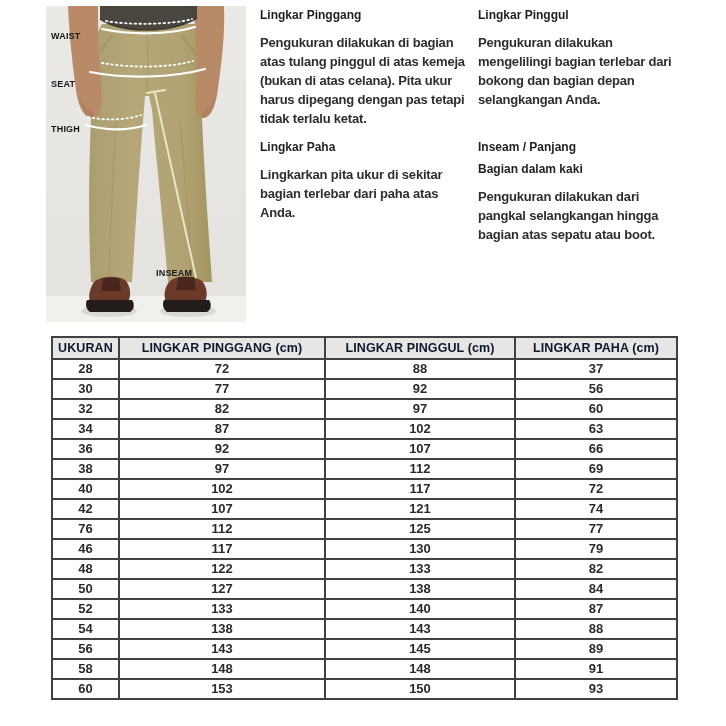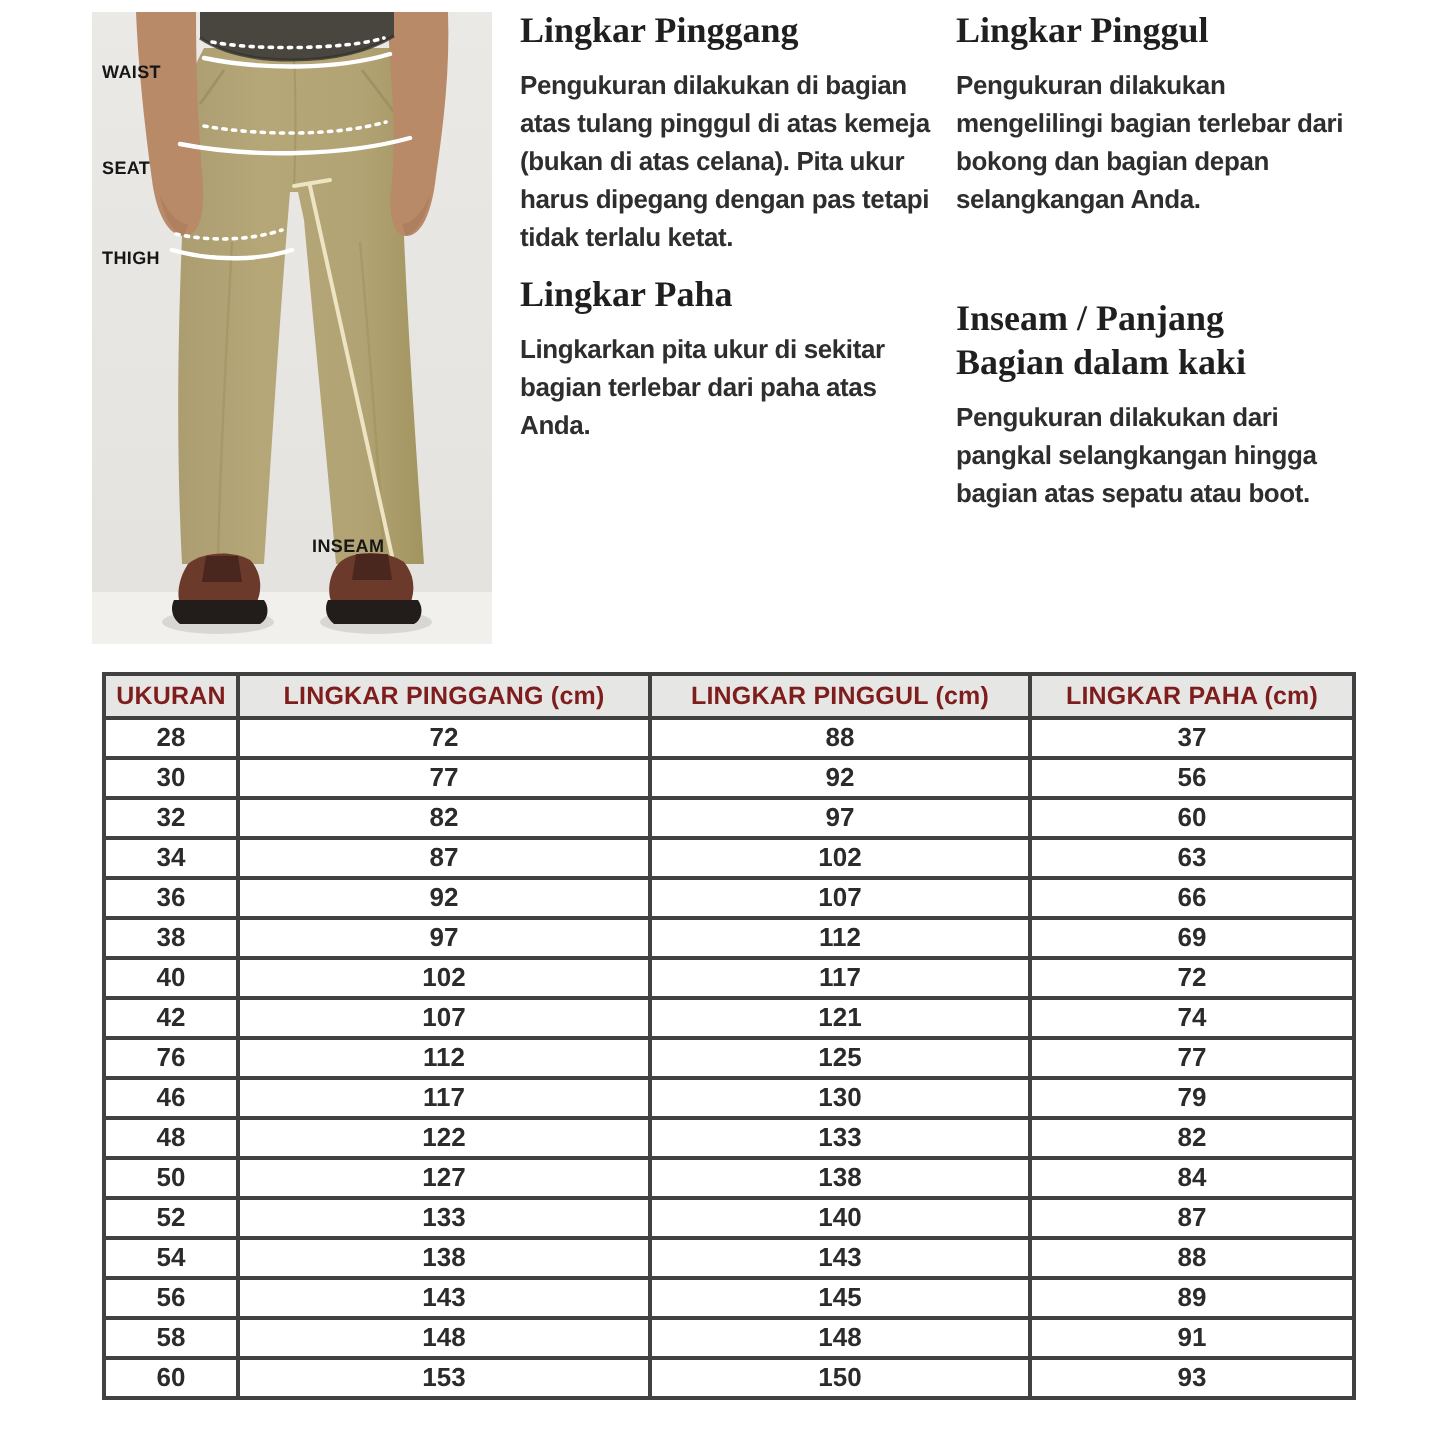--- a/index.html
+++ b/index.html
@@ -20,40 +20,40 @@
   }
   .lbl-waist  { left:5px;  top:25px; }
   .lbl-seat   { left:5px;  top:73px; }
   .lbl-thigh  { left:5px;  top:118px; }
   .lbl-inseam { left:91px; top:262px;padding-left:19px; }
   
   .col { position:absolute; top:0; }
   .col-1 { left:260px; width:216px; }
   .col-2 { left:478px; width:228px; }
   .sec-title {
-    margin-top:4px; font-family:Liberation Serif, serif;
-    font-weight:bold; font-size:18px; line-height:22px; color:#1f1f1f;
+    margin-top:4px; font-family:Liberation Sans, sans-serif;
+    font-weight:bold; font-size:12px; line-height:22px; color:#1f1f1f;
     white-space:pre-line;
   }
   .sec-body {
     margin-top:7px; font-weight:bold; font-size:13px; line-height:19px;
     color:#2e2e2e; letter-spacing:-0.2px; white-space:pre-line;
   }
   .col-1 .sec-title.second { margin-top:8px; }
-  .col-2 .sec-title.second { margin-top:39px; }
+  .col-2 .sec-title.second { margin-top:27px; }
   
   .table-wrap { position:absolute; left:51px; top:336px; }
   table.size-table {
     border-collapse:collapse; table-layout:fixed; width:625px;
     text-align:center; font-family:"Liberation Sans", sans-serif;
   }
   .size-table th, .size-table td { border:2px solid #414141; padding:0; }
   .size-table th {
     background:#e6e6e5; height:22px; font-size:12.5px; font-weight:bold;
-    color:#7f1d1d; letter-spacing:0.1px;
+    color:#0f172a; letter-spacing:0.1px;
   }
   .size-table td {
     background:#ffffff; height:18px; font-size:13px; font-weight:bold;
     color:#2b2b2b; line-height:18px;
   }
 </style>
 </head>
 <body>
 
 <div class="page">

